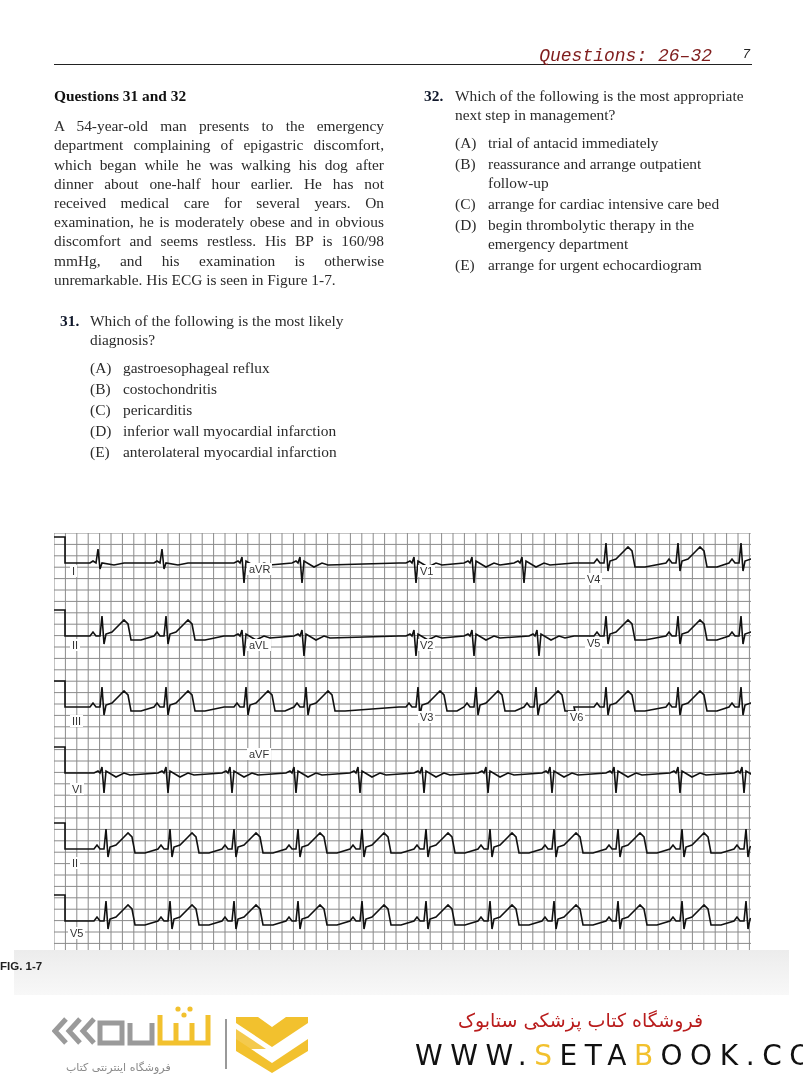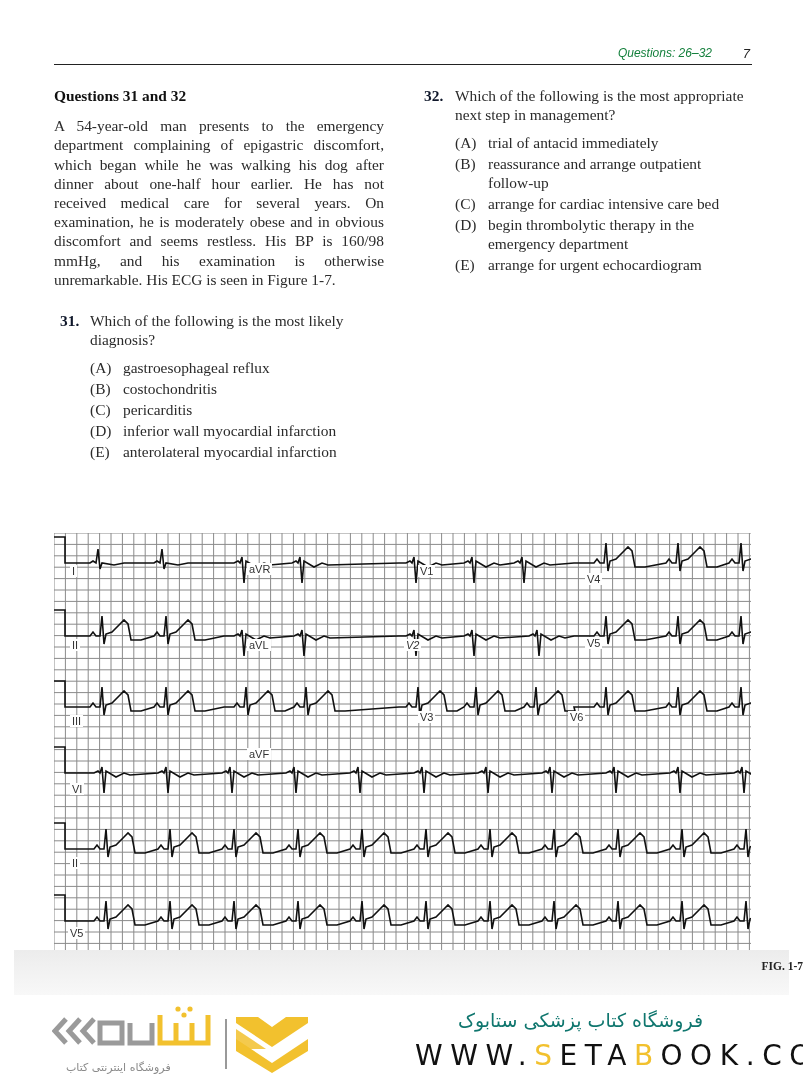--- a/index.html
+++ b/index.html
@@ -6,22 +6,22 @@
   body {
     width: 803px; height: 1080px; position: relative; overflow: hidden;
     background: #ffffff; color: #222;
     font-family: "DejaVu Serif", "Liberation Serif", serif;
   }
   .running-head {
     position: absolute; left: 54px; top: 46px; width: 698px; height: 18px;
     border-bottom: 1.5px solid #222;
   }
   .running-head .rh-title {
-    position: absolute; right: 40px; top: 0; font-family: Liberation Sans, sans-serif;
-    font-style: italic; font-size: 12px; color: #15803d;
+    position: absolute; right: 40px; top: 0; font-family: Liberation Mono, monospace;
+    font-style: italic; font-size: 18px; color: #7f1d1d;
   }
   .running-head .rh-page {
     position: absolute; right: 2px; top: 0; font-family: "Liberation Sans", sans-serif;
     font-style: italic; font-size: 13px; color: #222;
   }
   .col { position: absolute; font-family: "Liberation Serif", serif; font-size: 15.4px; line-height: 19.2px; color: #2a2a2a; }
   .col-left { left: 54px; top: 86px; width: 330px; }
   .col-right { left: 424px; top: 86px; width: 326px; }
   .section-heading { font-weight: bold; font-size: 15.4px; margin: 0 0 11px 0; color: #111; }
   .stem { text-align: justify; margin: 0; }
@@ -41,37 +41,37 @@
   .ecg-wrap svg { display: block; }
   .lead-label {
     position: absolute; font-family: "Liberation Sans", sans-serif; font-size: 11px; color: #333;
     background: #fff; padding: 0 2px; line-height: 12px;
   }
   .fig-band {
     position: absolute; left: 14px; top: 950px; width: 775px; height: 45px;
     background: linear-gradient(#ececec, #f8f8f8);
   }
   .fig-caption {
-    position: absolute; left: 0; width: 803px; top: 960px; text-align: right;
-    font-family: Liberation Serif, serif; font-weight: bold; font-size: 11.5px; color: #222;
+    position: absolute; left: 0; width: 803px; top: 960px; text-align: left;
+    font-family: Liberation Sans, sans-serif; font-weight: bold; font-size: 11.5px; color: #222;
   }
 
   
   .footer { position: absolute; left: 0; top: 995px; width: 803px; height: 85px; background: #fff; }
   .logo-chevrons { position: absolute; left: 52px; top: 22px; }
   .logo-word { position: absolute; left: 96px; top: 10px; }
   .logo-sub {
     position: absolute; left: 66px; top: 66px; font-family: "DejaVu Sans", sans-serif;
     font-size: 11px; color: #8a8a8a; direction: rtl;
   }
   .logo-divider { position: absolute; left: 225px; top: 24px; width: 1.5px; height: 50px; background: #999; }
   .logo-mark { position: absolute; left: 236px; top: 22px; }
   .store-title {
     position: absolute; right: 100px; top: 14px; font-family: "DejaVu Sans", sans-serif;
-    font-size: 19px; color: #0f766e; direction: rtl;
+    font-size: 19px; color: #b91c1c; direction: rtl;
   }
   .store-url {
     position: absolute; left: 415px; top: 44px; font-family: "DejaVu Sans", sans-serif;
     font-size: 28px; letter-spacing: 7.6px; color: #111;
   }
   .store-url .hl { color: #f2c12e; }
 </style>
 </head>
 <body>
 
@@ -223,21 +223,21 @@
       <path d="M0,362 L11,362 L11,388  L40,388 l3,-4 l3,4 l4,0 l2,-20 l2,28 l2,-10 l6,-2 l8,-8 l4,-4 l4,4 l3,16 l10,0 L104,388 l3,-4 l3,4 l4,0 l2,-20 l2,28 l2,-10 l6,-2 l8,-8 l4,-4 l4,4 l3,16 l10,0 L168,388 l3,-4 l3,4 l4,0 l2,-20 l2,28 l2,-10 l6,-2 l8,-8 l4,-4 l4,4 l3,16 l10,0 L232,388 l3,-4 l3,4 l4,0 l2,-20 l2,28 l2,-10 l6,-2 l8,-8 l4,-4 l4,4 l3,16 l10,0 L296,388 l3,-4 l3,4 l4,0 l2,-20 l2,28 l2,-10 l6,-2 l8,-8 l4,-4 l4,4 l3,16 l10,0 L360,388 l3,-4 l3,4 l4,0 l2,-20 l2,28 l2,-10 l6,-2 l8,-8 l4,-4 l4,4 l3,16 l10,0 L424,388 l3,-4 l3,4 l4,0 l2,-20 l2,28 l2,-10 l6,-2 l8,-8 l4,-4 l4,4 l3,16 l10,0 L488,388 l3,-4 l3,4 l4,0 l2,-20 l2,28 l2,-10 l6,-2 l8,-8 l4,-4 l4,4 l3,16 l10,0 L552,388 l3,-4 l3,4 l4,0 l2,-20 l2,28 l2,-10 l6,-2 l8,-8 l4,-4 l4,4 l3,16 l10,0 L616,388 l3,-4 l3,4 l4,0 l2,-20 l2,28 l2,-10 l6,-2 l8,-8 l4,-4 l4,4 l3,16 l10,0 L680,388 l3,-4 l3,4 l4,0 l2,-20 l2,28 l2,-10 l6,-2 l8,-8 l4,-4 l4,4 l3,16 l10,0 L697,388" fill="none" stroke="#111111" stroke-width="1.6"></path>
     </svg>
 
   <span class="lead-label" style="left:16px; top:32px;">I</span>
   <span class="lead-label" style="left:193px; top:30px;">aVR</span>
   <span class="lead-label" style="left:364px; top:32px;">V1</span>
   <span class="lead-label" style="left:531px; top:40px;">V4</span>
 
   <span class="lead-label" style="left:16px; top:106px;">II</span>
   <span class="lead-label" style="left:193px; top:106px;">aVL</span>
-  <span class="lead-label" style="left:350px; top:106px;font-style:italic;">V2</span>
+  <span class="lead-label" style="left:364px; top:106px;">V2</span>
   <span class="lead-label" style="left:531px; top:104px;">V5</span>
 
   <span class="lead-label" style="left:16px; top:182px;">III</span>
   <span class="lead-label" style="left:193px; top:178px;margin-top:37px;">aVF</span>
   <span class="lead-label" style="left:364px; top:178px;">V3</span>
   <span class="lead-label" style="left:514px; top:178px;">V6</span>
 
   <span class="lead-label" style="left:16px; top:250px;">VI</span>
   <span class="lead-label" style="left:16px; top:324px;">II</span>
   <span class="lead-label" style="left:14px; top:394px;">V5</span>

